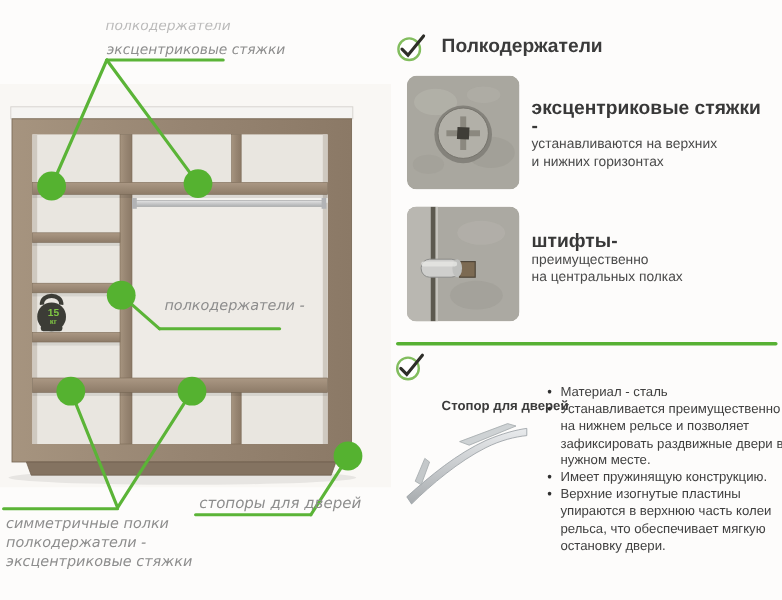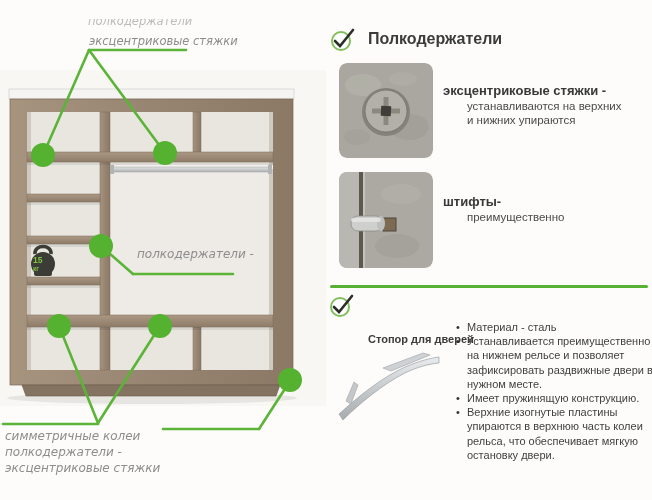--- a/index.html
+++ b/index.html
@@ -18,35 +18,35 @@
     white-space:nowrap;
   }
   .diag-label.clip {
     top:19px; left:88px; height:11px; overflow:hidden; opacity:.75; color:#a5a5a5;
   }
   .diag-label.clip span { display:block; transform:translateY(-5px); }
   .lbl-top { left:89px; top:34px; }
   .lbl-mid { left:137px; top:247px; font-size:12px; line-height:14.5px; }
   .lbl-bl  { left:5px;  top:428px; font-size:12px; line-height:16px; }
   .lbl-br  { left:166px; top:412px; font-size:12.5px; }
-  .badge-text { position:absolute; text-align:left; font-weight:bold; color:#7fc544; }
+  .badge-text { position:absolute; text-align:center; font-weight:bold; color:#7fc544; }
   .badge-val { left:33px; top:255px; width:23px; font-size:8.5px; }
   .badge-unit{ left:33px; top:265px; width:23px; font-size:6.5px; }
 
   
   .check { position:absolute; width:26px; height:26px; }
   .h1 { position:absolute; font-weight:bold; color:#3b3b3b; white-space:nowrap; }
   .h1.s1 { left:368px; top:30px; font-size:16px; }
   .h1.s2 { left:368px; top:293px; font-size:11px;margin-top:40px; }
   .photo { position:absolute; border-radius:8px; overflow:hidden; }
   .p1 { left:339px; top:63px;  width:94px; height:95px; }
   .p2 { left:339px; top:172px; width:94px; height:96px; }
   .itext { position:absolute; font-size:11.5px; line-height:14.5px; color:#4a4a4a; }
-  .itext .lead { display:block; font-weight:bold; font-size:13px; color:#383838; }
-  .itext .ln { display:block;margin-left:24px; }
+  .itext .lead { display:block; font-weight:bold; font-size:16px; color:#383838; }
+  .itext .ln { display:block; }
   .t1 { left:443px; top:84px;  width:200px; }
   .t2 { left:443px; top:195px; width:200px; }
   .divider { position:absolute; left:330px; top:285px; width:318px; height:3px;
              background:#57b133; border-radius:2px; }
   .stopper-svg { position:absolute; left:333px; top:338px; }
   .bullets { position:absolute; left:454px; top:320px; width:202px;
              list-style:none; font-size:11px; line-height:14.2px; color:#3f3f3f; }
   .bullets li { position:relative; padding-left:13px; }
   .bullets li::before { content:"•"; position:absolute; left:2px; top:0; color:#2f2f2f; }
 </style>
@@ -144,24 +144,25 @@
   <div class="badge-text badge-unit">кг</div>
 
   <div class="diag-label clip">
     <span>полкодержатели</span>
   </div>
   <div class="diag-label lbl-top">эксцентриковые стяжки</div>
   <div class="diag-label lbl-mid">
     <span class="ln" style="display:block">полкодержатели -</span>
   </div>
   <div class="diag-label lbl-bl">
-    <span style="display:block">симметричные колеи</span>
+    <span style="display:block">симметричные полки</span>
     <span style="display:block">полкодержатели -</span>
     <span style="display:block">эксцентриковые стяжки</span>
   </div>
+  <div class="diag-label lbl-br">стопоры для дверей</div>
 
   <svg class="check" style="left:330px; top:27px;" viewBox="0 0 26 26">
     <circle cx="11" cy="14" r="9" fill="#ffffff" stroke="#82bd5e" stroke-width="2"></circle>
     <path d="M5,14 L10,19 L23,3" fill="none" stroke="#2e2e29" stroke-width="2.6" stroke-linecap="round"></path>
   </svg>
   <div class="h1 s1">Полкодержатели</div>
 
   <div class="photo p1">
     <svg width="94" height="95" viewBox="0 0 94 95">
       <rect width="94" height="95" rx="8" fill="#a9a79f"></rect>
@@ -172,40 +173,41 @@
       <circle cx="47" cy="49" r="24" fill="#84827b"></circle>
       <circle cx="47" cy="48" r="21" fill="#b2b0a8" stroke="#74726b" stroke-width="0.8"></circle>
       <line x1="47" y1="34" x2="47" y2="62" stroke="#7b786f" stroke-width="5" opacity="0.7"></line>
       <line x1="33" y1="48" x2="61" y2="48" stroke="#7b786f" stroke-width="5" opacity="0.7"></line>
       <rect x="42" y="43" width="10" height="10" fill="#3f3d37" transform="rotate(3 47 48)"></rect>
     </svg>
   </div>
   <div class="itext t1">
     <span class="lead">эксцентриковые стяжки -</span>
     <span class="ln">устанавливаются на верхних</span>
-    <span class="ln">и нижних упираются</span>
+    <span class="ln">и нижних горизонтах</span>
   </div>
 
   <div class="photo p2">
     <svg width="94" height="96" viewBox="0 0 94 96">
       <rect width="94" height="96" rx="8" fill="#aba9a2"></rect>
       <rect x="0" y="0" width="20" height="96" fill="#b9b7b1"></rect>
       <rect x="20" y="0" width="4" height="96" fill="#5c594f"></rect>
       <rect x="24" y="0" width="2" height="96" fill="#c4c2bc"></rect>
       <ellipse cx="62" cy="22" rx="20" ry="10" fill="#b5b3ac" opacity="0.6"></ellipse>
       <ellipse cx="58" cy="74" rx="22" ry="12" fill="#9d9b93" opacity="0.5"></ellipse>
       <rect x="44" y="46" width="13" height="13" fill="#7c6a52" stroke="#4f4639" stroke-width="1"></rect>
       <rect x="12" y="44" width="32" height="15" rx="7" fill="#cfcfcd" stroke="#8a8b89" stroke-width="0.8"></rect>
       <ellipse cx="42" cy="51.5" rx="4" ry="7.5" fill="#bfc0be"></ellipse>
       <rect x="12" y="46" width="30" height="4" rx="2" fill="#e6e6e4" opacity="0.8"></rect>
     </svg>
   </div>
   <div class="itext t2">
     <span class="lead">штифты-</span>
     <span class="ln">преимущественно</span>
+    <span class="ln">на центральных полках</span>
   </div>
 
   <div class="divider"></div>
 
   <svg class="check" style="left:329px; top:293px;" viewBox="0 0 26 26">
     <circle cx="11" cy="14" r="9" fill="#ffffff" stroke="#82bd5e" stroke-width="2"></circle>
     <path d="M5,14 L10,19 L23,3" fill="none" stroke="#2e2e29" stroke-width="2.6" stroke-linecap="round"></path>
   </svg>
   <div class="h1 s2">Стопор для дверей</div>
 

